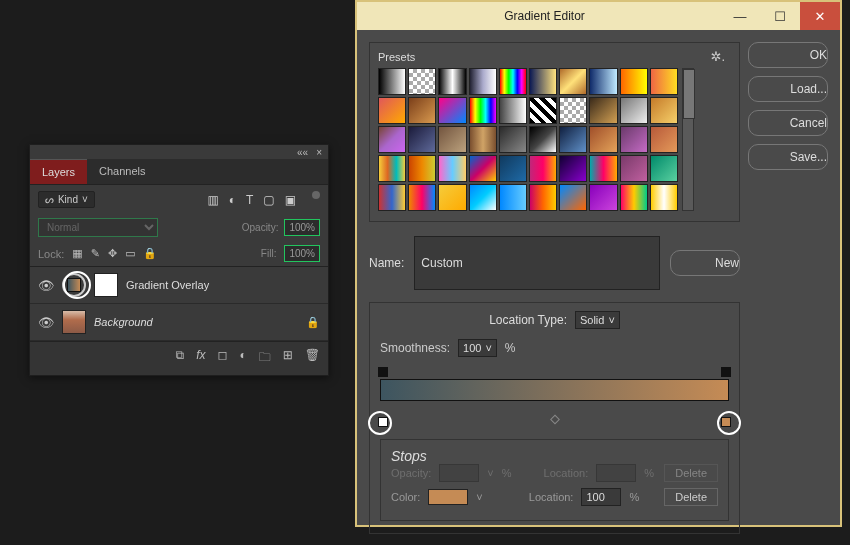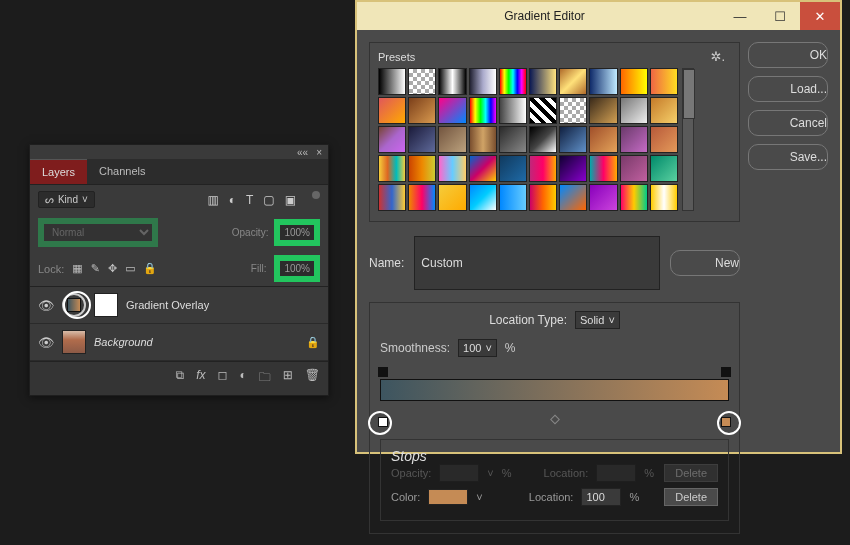--- a/index.html
+++ b/index.html
@@ -11,39 +11,39 @@
   .panel-top span { cursor: default; }
   .tabs { display: flex; background: #2c2c2c; border-bottom: 1px solid #222; }
   .tab { padding: 6px 12px; font-size: 11px; color: #bbb; }
   .tab.active { background: #7f1d1d; border-top: 1px solid #555; color: #ddd; }
   .filter-row { display: flex; align-items: center; padding: 6px 8px; gap: 6px; }
   .filter-row .search { background: #2c2c2c; border: 1px solid #222; border-radius: 2px; padding: 2px 6px; font-size: 10px; color: #ccc; display: flex; align-items: center; gap: 4px; }
   .filter-row .icons { display: flex; gap: 10px; margin-left: auto; font-size: 12px; color: #ccc; }
   .filter-row .dot { display:inline-block; width:8px; height:8px; border-radius:50%; background:#666; position:relative; top:-2px; margin-left:6px; }
   .blend-row { display: flex; align-items: center; padding: 4px 8px; gap: 6px; }
   .blend-row select, .blend-row input { opacity: .45; }
-  .sel { background: #2c2c2c; border: 6px solid #22c55e; color: #999; font-size: 10px; padding: 2px 4px; }
+  .sel { background: #2c2c2c; border: 1px solid #22c55e; color: #999; font-size: 10px; padding: 2px 4px; }
   .lbl { font-size: 10px; color: #888; }
   .lock-row { display: flex; align-items: center; padding: 4px 8px; gap: 8px; font-size: 11px; color: #888; }
   .lock-row .ic { font-size: 11px; color: #bbb; }
   .layers-list { border-top: 1px solid #222; }
   .layer { display: flex; align-items: center; padding: 6px 8px; gap: 8px; border-bottom: 1px solid #2a2a2a; }
   .eye { font-size: 13px; color: #ccc; width: 16px; }
   .thumb { width: 24px; height: 24px; background: #fff; border: 1px solid #222; position: relative; }
   .gradient-thumb { width: 24px; height: 24px; border-radius: 50%; border: 2px solid #ccc; display: flex; align-items: center; justify-content: center; }
   .gradient-thumb .inner { width: 14px; height: 14px; background: linear-gradient(90deg, #3d5560, #c58b55); border: 1px solid #111; }
   .circle-highlight { position:absolute; width:28px; height:28px; border:2px solid #fff; border-radius:50%; pointer-events:none; }
   .layer-name { font-size: 11px; color: #ddd; flex: 1; }
   .layer-name.italic { font-style: italic; }
   .lock-icon { font-size: 11px; color: #aaa; }
   .panel-bottom { display: flex; justify-content: flex-end; padding: 6px 8px; gap: 12px; font-size: 12px; color: #bbb; background: #343434; border-top: 1px solid #222; }
   .bg-thumb { width: 24px; height: 24px; border: 1px solid #222; background: linear-gradient(180deg, #d8bca8, #b16c4c 40%, #8c5a46); }
 
   
-  .ge { position: absolute; left: 355px; top: 0; width: 487px; height: 454px; border: 2px solid #d8c27a; background: #4a4a4a; }
+  .ge { position: absolute; left: 355px; top: 0; width: 487px; height: 527px; border: 2px solid #d8c27a; background: #4a4a4a; }
   .ge-title { height: 28px; background: #f0e6b8; display: flex; align-items: center; padding: 0 0 0 12px; }
   .ge-title .title { flex: 1; text-align: center; font-size: 12px; color: #222; }
   .win-btn { width: 40px; height: 28px; display: flex; align-items: center; justify-content: center; font-size: 13px; color: #333; }
   .win-btn.close { background: #c94f3d; color: #fff; }
   .ge-body { padding: 12px; color: #ccc; display: flex; gap: 8px; }
   .ge-left { flex: 1; }
   .ge-right { width: 80px; display: flex; flex-direction: column; gap: 8px; align-items: stretch; }
   .ge-btn { background: #4a4a4a; border: 1px solid #777; border-radius: 10px; padding: 5px 0; text-align: right; font-size: 12px; color: #ddd; cursor: default; }
   .presets-box { border: 1px solid #333; padding: 6px 8px 10px; background: #4a4a4a; }
   .presets-header { display: flex; align-items: center; font-size: 11px; color: #ddd; margin-bottom: 4px; }

